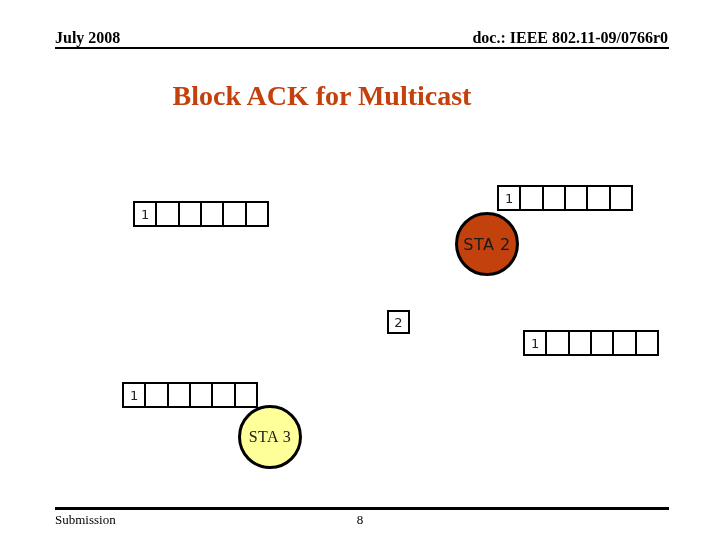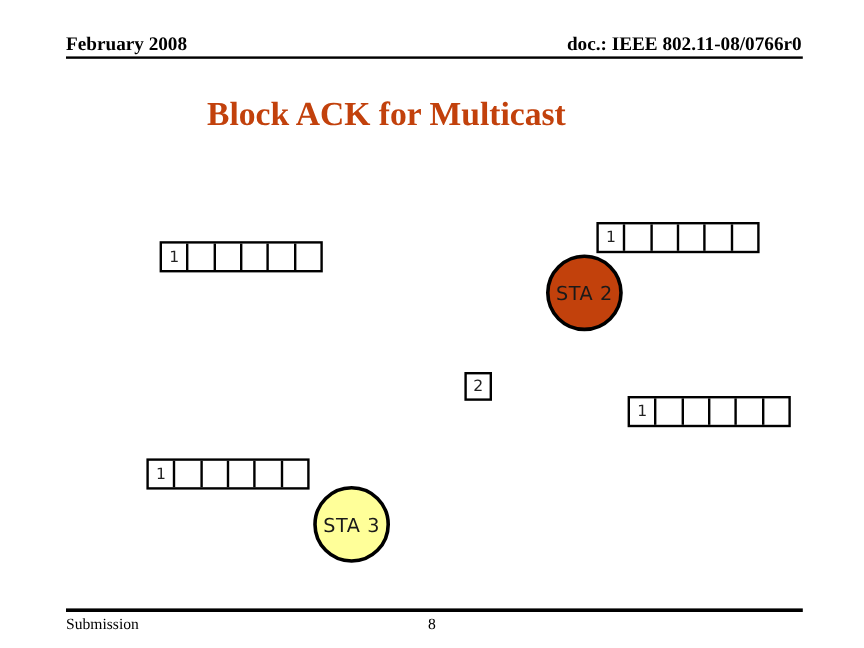--- a/index.html
+++ b/index.html
@@ -81,40 +81,40 @@
     border: 3px solid #000;
     border-radius: 50%;
     display: flex; align-items: center; justify-content: center;
     font-family: "DejaVu Sans", sans-serif;
     font-size: 16px; color: #1a1a1a;
     letter-spacing: 0.5px;
     white-space: nowrap;
   }
   .node-sta1 { left: 256px; top: 222px; }
   .node-sta2 { left: 455px; top: 212px; }
-  .node-sta3 { left: 261px; top: 405px; }
+  .node-sta3 { left: 238px; top: 405px; font-family: Liberation Serif, serif; }
   .node-sta4 { left: 460px; top: 343px; }
   .node-ap   { left: 338px; top: 308px; font-size: 20px; font-weight: bold; color: #000; }
 
   .ap-badge {
     position: absolute; left: 387px; top: 310px;
     width: 19px; height: 20px;
     border: 2px solid #000; background: #fff;
     display: flex; align-items: center; justify-content: center;
     font-family: "DejaVu Sans", sans-serif;
     font-size: 13px; color: #222;
   }
 </style>
 </head>
 <body>
 
 <div class="slide">
 
-  <div class="hdr-left">February 2008</div>
-  <div class="hdr-right">doc.: IEEE 802.11-08/0766r0</div>
+  <div class="hdr-left">July 2008</div>
+  <div class="hdr-right">doc.: IEEE 802.11-09/0766r0</div>
   <div class="hdr-rule"></div>
 
   <div class="slide-title">Block ACK for Multicast</div>
 
   <div class="bitmap bitmap-sta1">
     <div class="cell">1</div>
     <div class="cell"></div>
     <div class="cell"></div>
     <div class="cell"></div>
     <div class="cell"></div>

